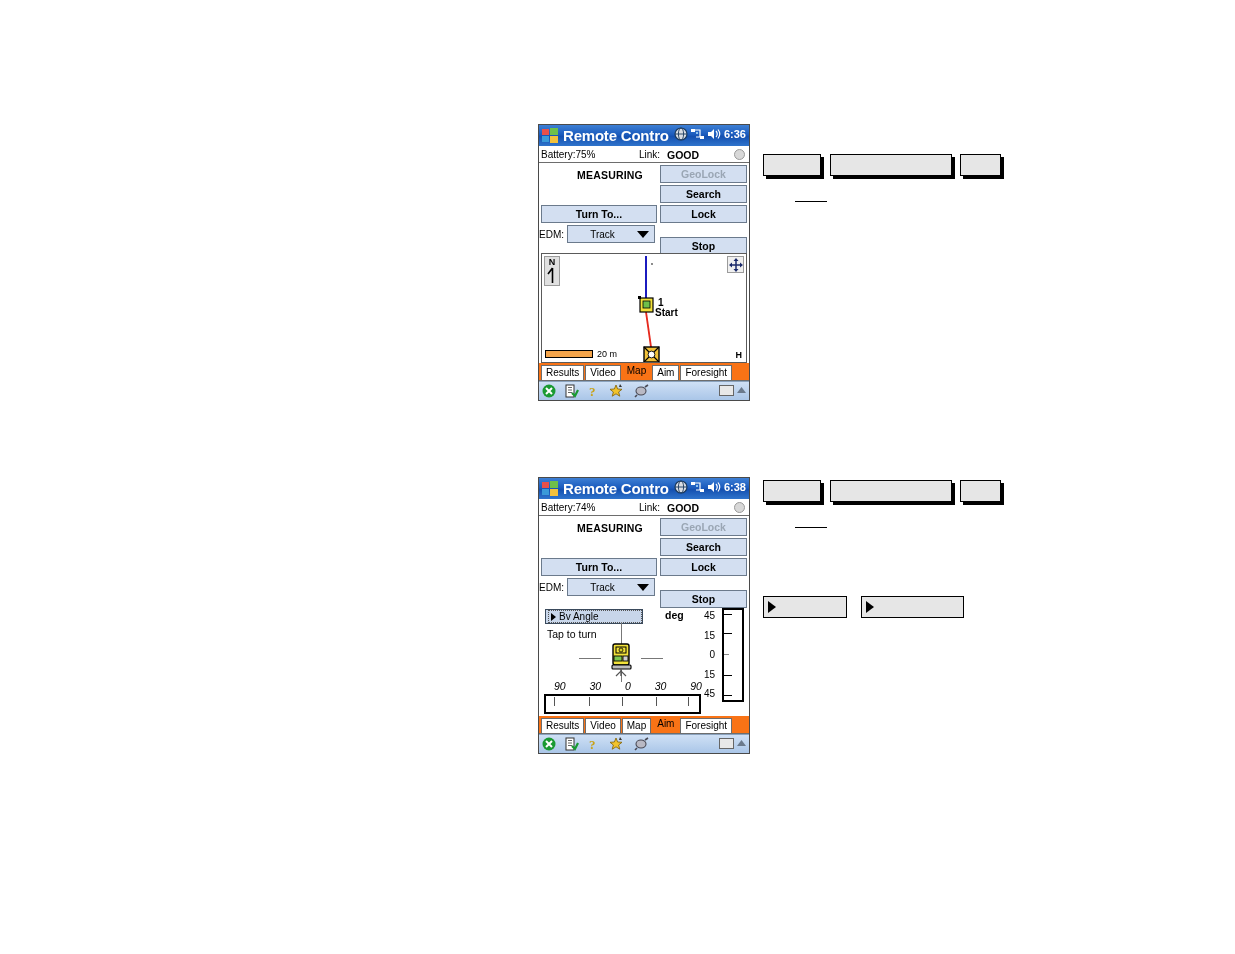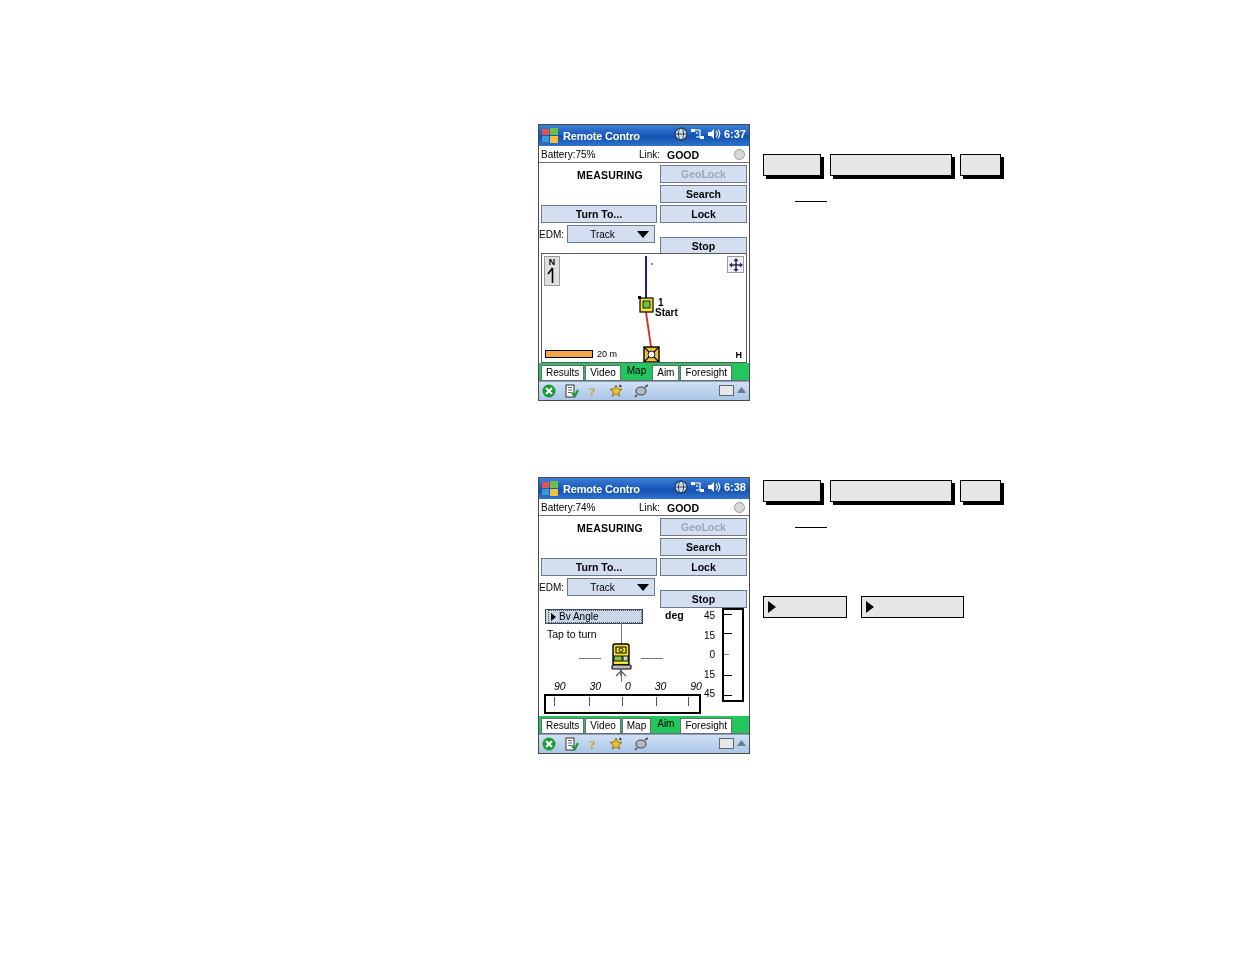--- a/index.html
+++ b/index.html
@@ -38,21 +38,21 @@
     position: relative;
   }
   .win-logo {
     width: 17px; height: 15px;
     display: block;
     flex: 0 0 auto;
     margin-right: 4px;
   }
   .title-text {
     color: #ffffff;
-    font-size: 11px;
+    font-size: 15px;
     font-weight: bold;
     font-family: "Liberation Sans", sans-serif;
     letter-spacing: -0.2px;
     white-space: nowrap;
     flex: 0 0 auto;
   }
   .title-icons {
     position: absolute;
     right: 3px;
     top: 2px;
@@ -317,21 +317,21 @@
   }
 
   
   .tabbar {
     display: flex;
     align-items: flex-end;
     height: 18px;
     padding: 2px 0 0 2px;
     box-sizing: border-box;
     border-bottom: 1px solid #6d6d6d;
-    background: #22c55e;
+    background: #f97316;
   }
   .tab {
     font-size: 10px;
     color: #000;
     padding: 1px 4px 1px 4px;
     border: 1px solid #6d6d6d;
     border-bottom: none;
     background: #ffffff;
     margin-right: 1px;
     box-sizing: border-box;
@@ -424,21 +424,21 @@
         <rect x="0" y="1" width="4" height="3" fill="#ffffff"></rect>
         <rect x="9" y="8" width="4" height="3" fill="#ffffff"></rect>
         <path d="M4 2 L9 2 L9 9 L5 9" stroke="#ffffff" stroke-width="1.2" fill="none"></path>
         <rect x="5" y="4" width="2" height="2" fill="#8fc4f0"></rect>
       </svg>
       <svg width="14" height="12" viewBox="0 0 14 12">
         <path d="M1 4 L4 4 L7 1 L7 11 L4 8 L1 8 Z" fill="#ffffff"></path>
         <path d="M9 3 Q11.5 6 9 9" stroke="#ffffff" stroke-width="1.2" fill="none"></path>
         <path d="M11 1.5 Q14.5 6 11 10.5" stroke="#ffffff" stroke-width="1.2" fill="none"></path>
       </svg>
-      <span class="tb-clock">6:37</span>
+      <span class="tb-clock">6:36</span>
     </div>
   </div>
 
   <div class="statusline">
     <span class="st-battery">Battery:75%</span>
     <span class="st-linklbl">Link:</span>
     <span class="st-linkval">GOOD</span>
     <span class="link-led"></span>
   </div>
 

